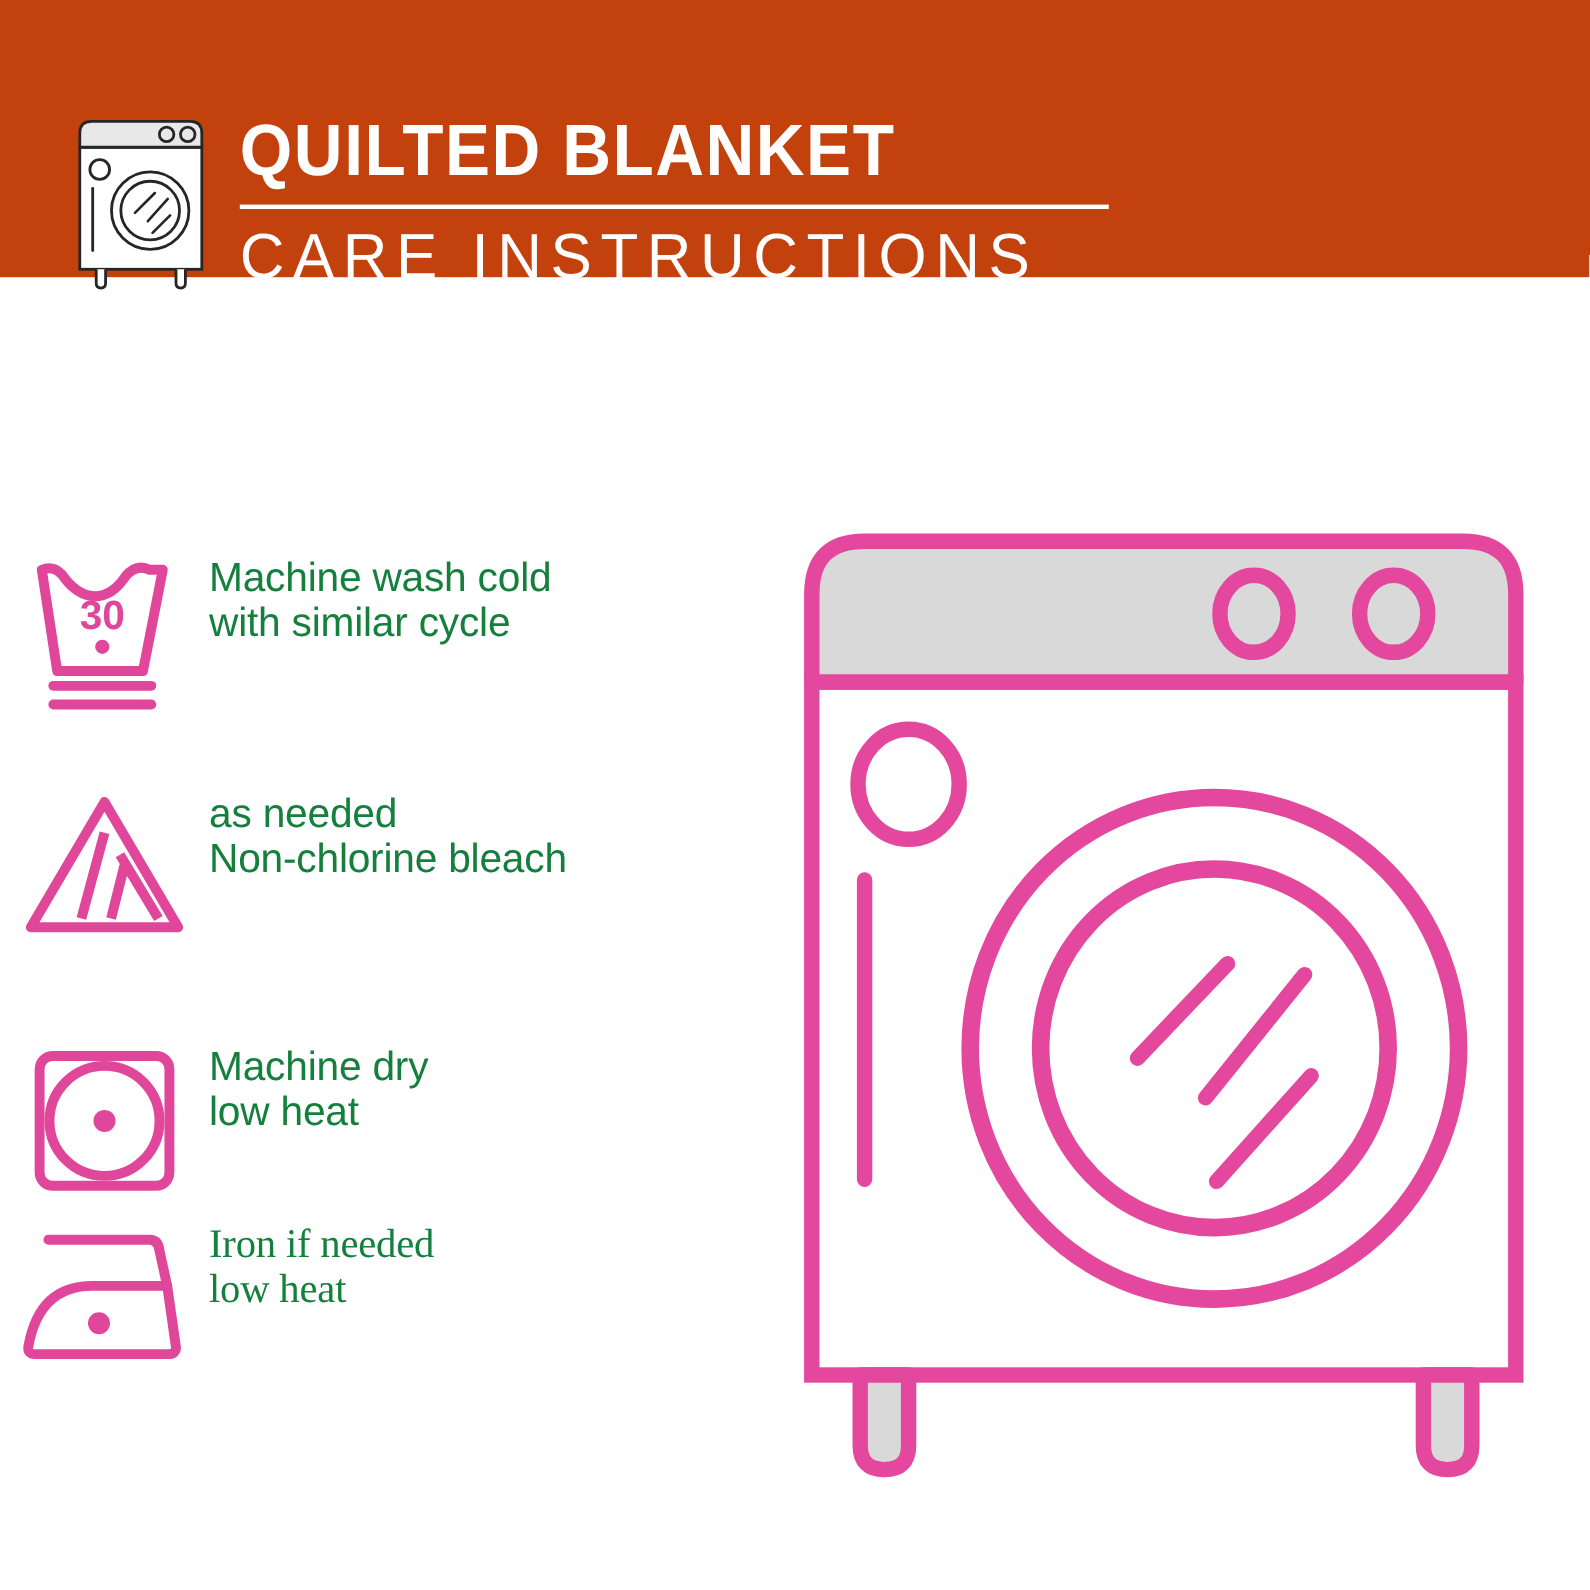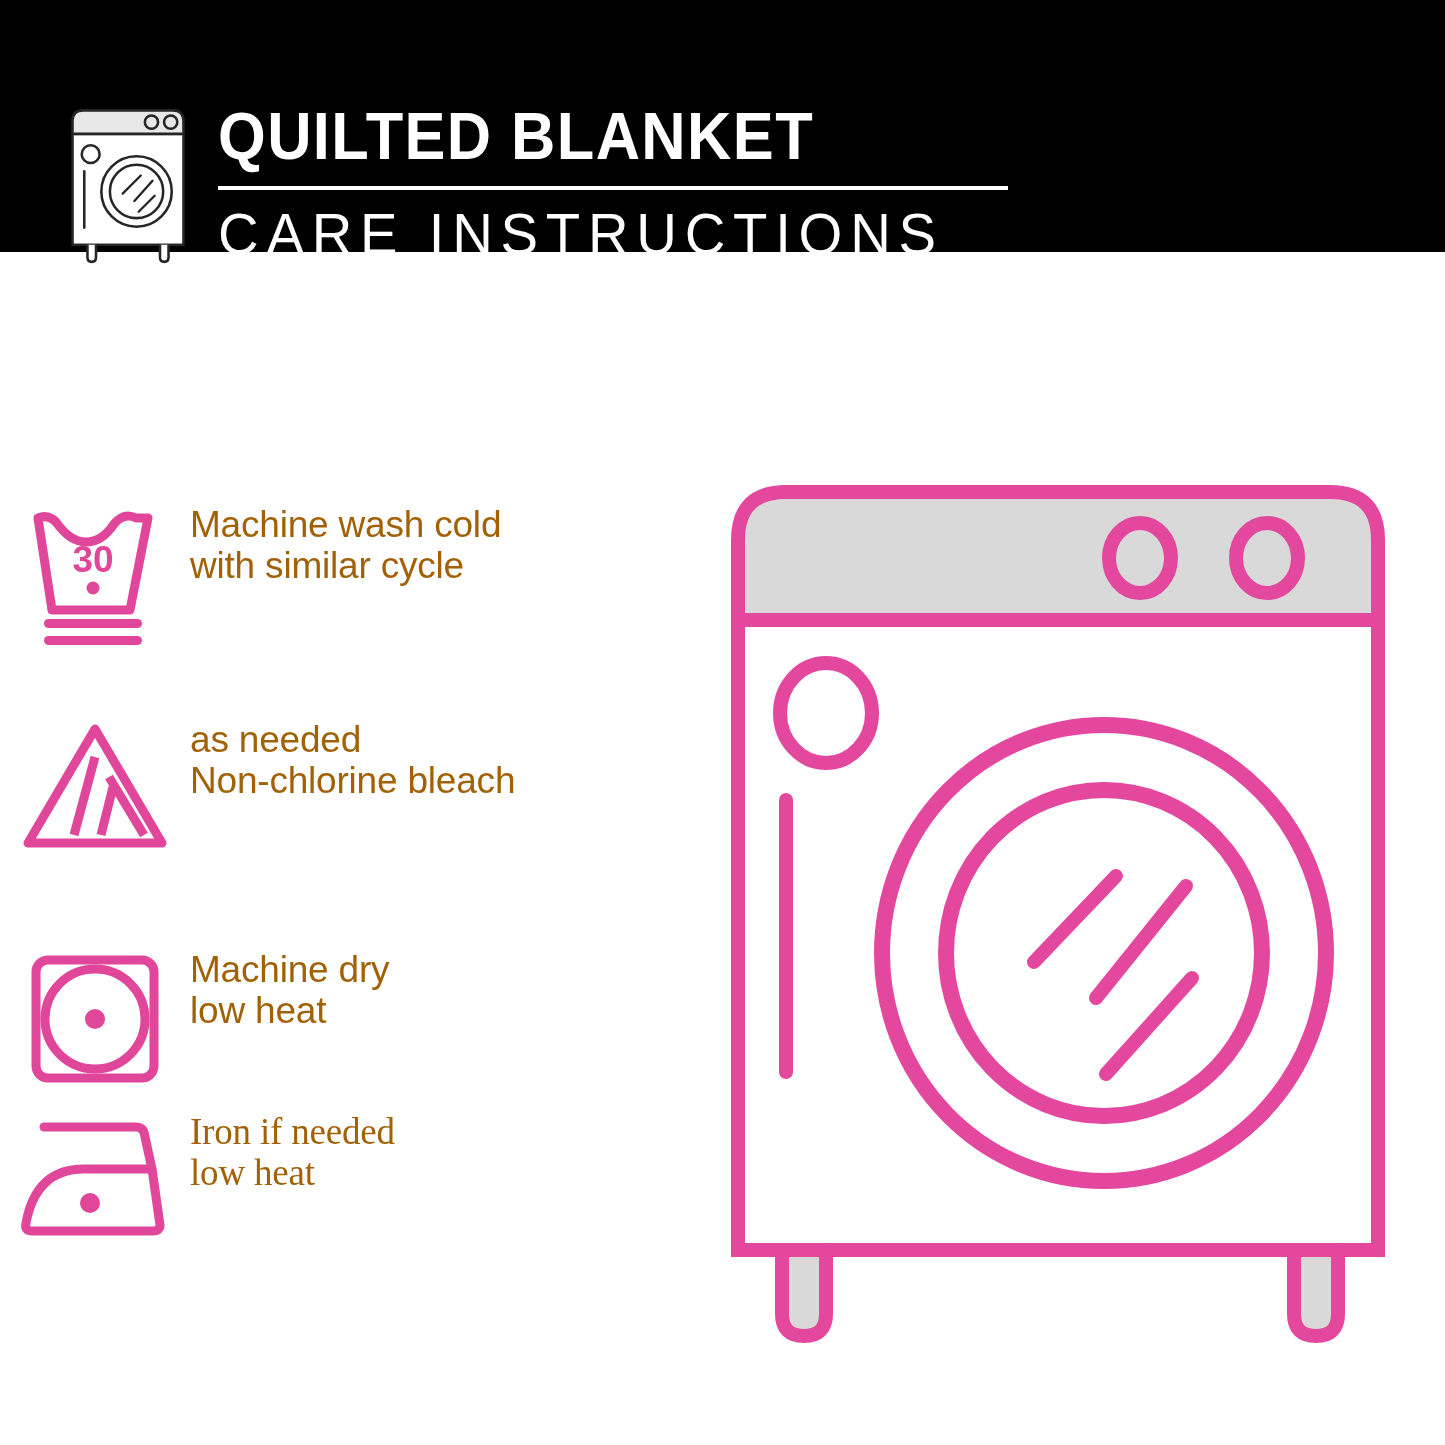--- a/index.html
+++ b/index.html
@@ -15,21 +15,21 @@
     position: relative;
   }
 
   
   .header {
     position: absolute;
     left: 0;
     top: 0;
     width: 1445px;
     height: 252px;
-    background: #000000;
+    background: #c2410c;
   }
   .header-inner {
     position: absolute;
     left: 62px;
     top: 96px;
     display: flex;
     align-items: flex-start;
   }
   .logo-wrap {
     width: 132px;
@@ -77,21 +77,21 @@
     align-items: flex-start;
   }
   .care-icon {
     width: 190px;
     flex: 0 0 auto;
     display: flex;
     justify-content: center;
     align-items: center;
   }
   .care-text {
-    color: #a16207;
+    color: #15803d;
     font-size: 37px;
     line-height: 41px;
     letter-spacing: -0.2px;
     padding-top: 4px;
   }
 
   
   .washer {
     position: absolute;
     left: 716px;

